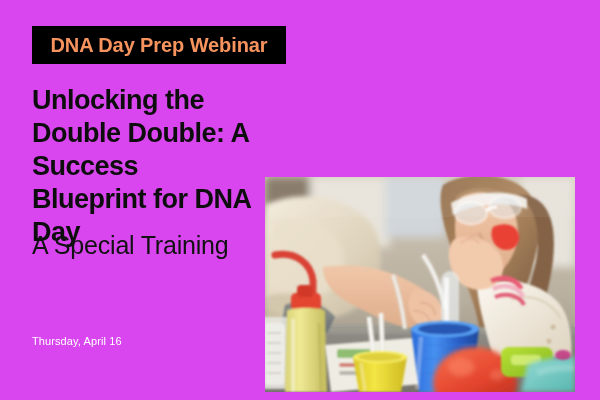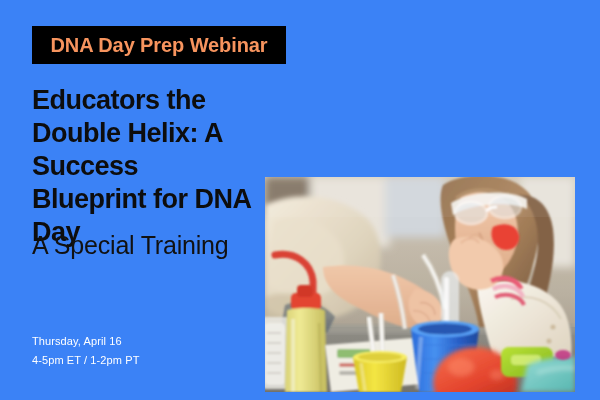--- a/index.html
+++ b/index.html
@@ -2,21 +2,21 @@
 <html><head>
 <meta charset="utf-8">
 <style>
   html,body{margin:0;padding:0;}
   body{
     width:600px;height:400px;overflow:hidden;
     font-family:"Liberation Sans", sans-serif;
     background:#f7945e;
     position:relative;
   }
-  .canvas{position:absolute;inset:0;background:#3b82f6;}
+  .canvas{position:absolute;inset:0;background:#d946ef;}
 
   
   .badge{
     position:absolute;left:32px;top:26px;
     width:254px;height:38px;
     background:#000000;
     display:flex;align-items:center;justify-content:center;
     box-sizing:border-box;
   }
   .badge-text{
@@ -70,32 +70,31 @@
 </head>
 <body>
 
 <div class="canvas">
 
   <div class="badge">
     <span class="badge-text">DNA Day Prep Webinar</span>
   </div>
 
   <div class="headline">
-    <div>Educators the Double Helix: A</div>
+    <div>Unlocking the Double Double: A</div>
     <div>Success</div>
     <div>Blueprint for DNA Day</div>
   </div>
 
   <div class="subtitle">
     <div>A Special Training</div>
   </div>
 
   <div class="datetime">
     <div>Thursday, April 16</div>
-    <div>4-5pm ET / 1-2pm PT</div>
   </div>
 
   <div class="photo">
     <svg viewBox="0 0 310 215" preserveAspectRatio="xMidYMid slice">
       <defs>
         <linearGradient id="bgTop" x1="0" y1="0" x2="0" y2="1">
           <stop offset="0%" stop-color="#cfc6b6"></stop>
           <stop offset="55%" stop-color="#b6ac9b"></stop>
           <stop offset="100%" stop-color="#8d8577"></stop>
         </linearGradient>

